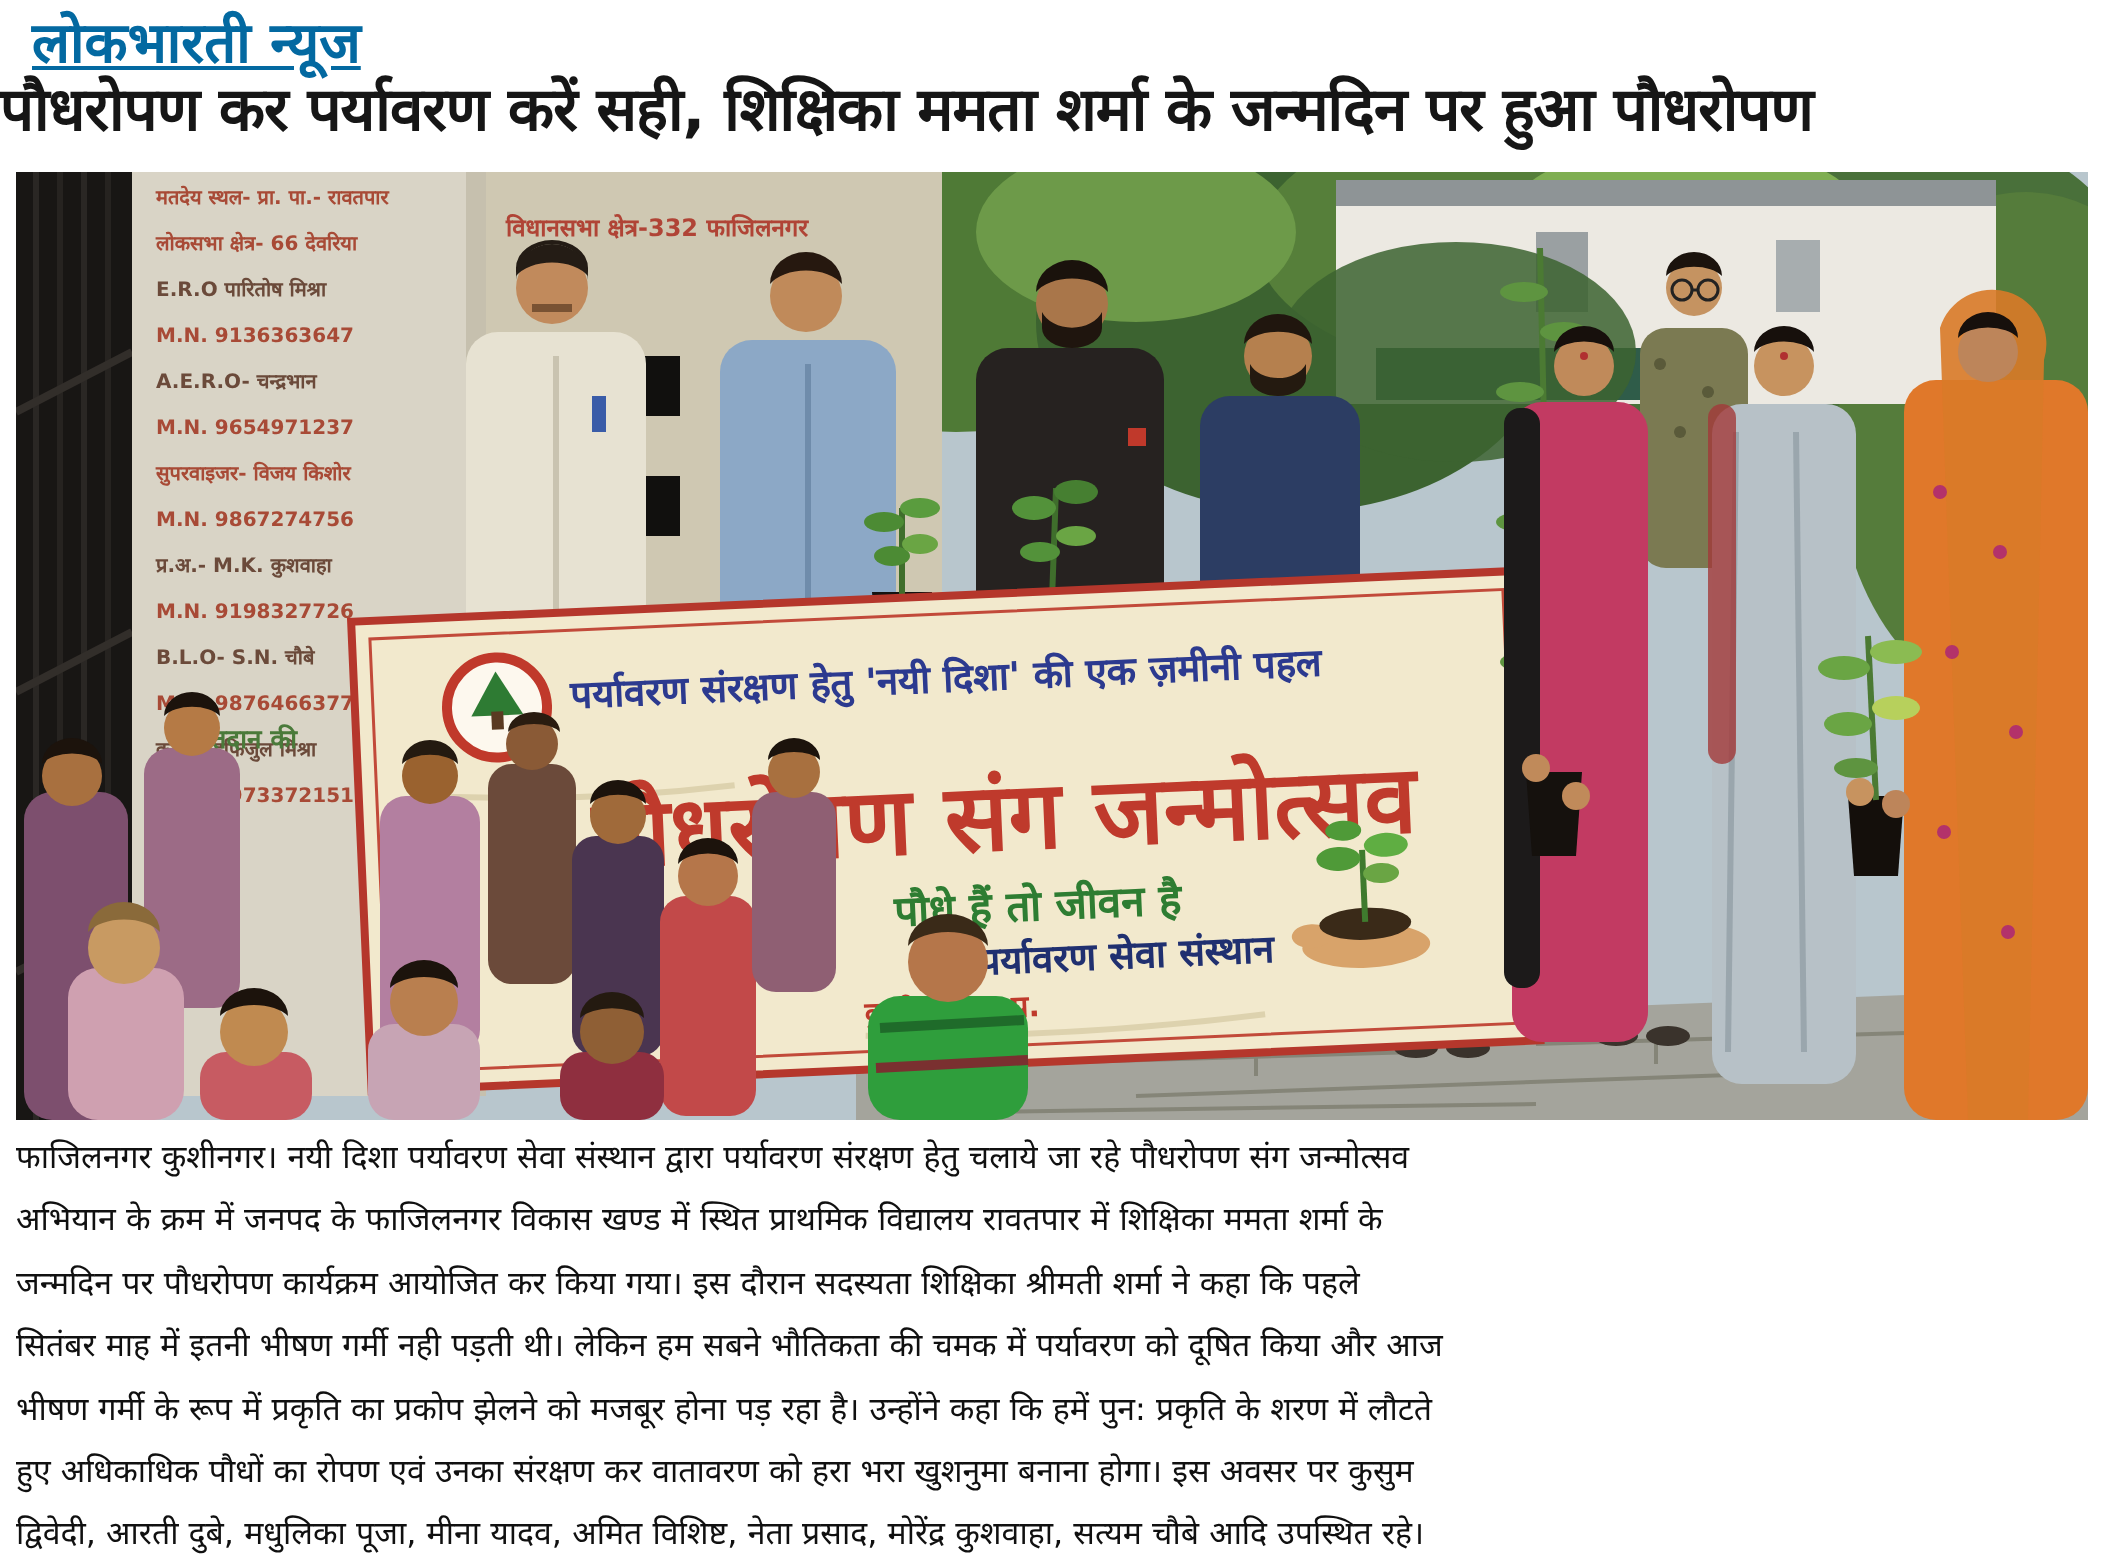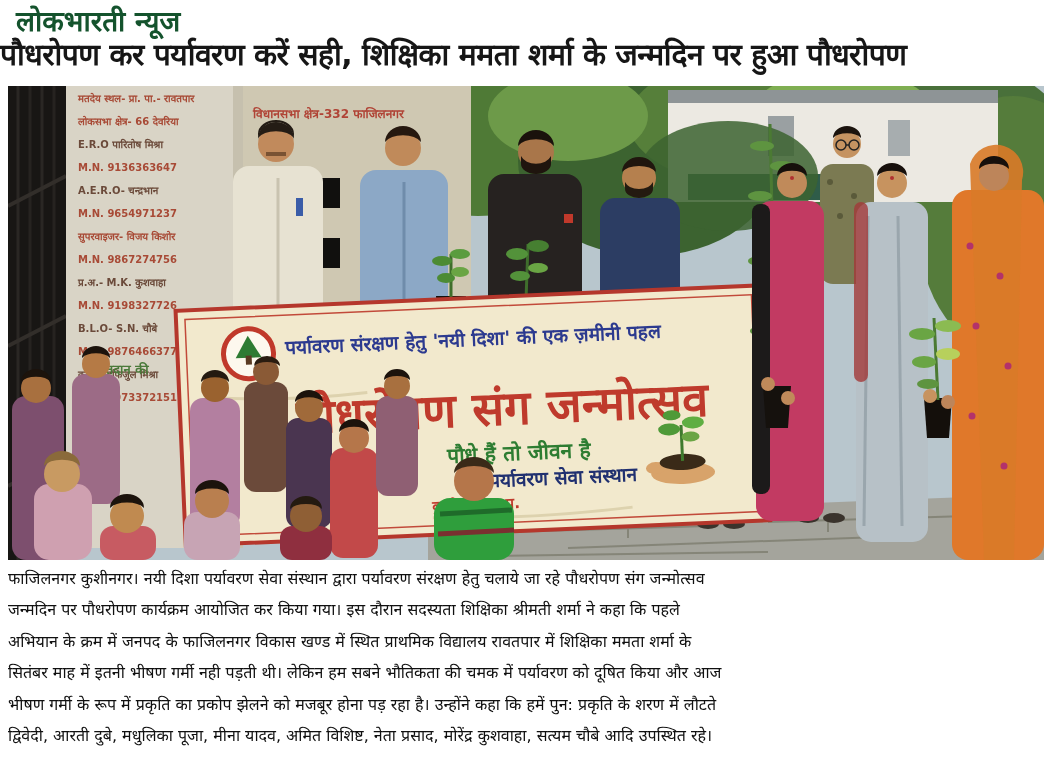--- a/index.html
+++ b/index.html
@@ -3,22 +3,22 @@
 <meta charset="utf-8">
 <style>
   html,body{margin:0;padding:0;}
   body{
     width:1051px;height:782px;position:relative;overflow:hidden;
     background:#ffffff;
     font-family:"DejaVu Sans",sans-serif;
   }
   .masthead{
     position:absolute;left:16px;top:1px;
-    font-size:28px;font-weight:700;color:#14532d;
-    letter-spacing:0px;white-space:nowrap;
+    font-size:28px;font-weight:700;color:#0369a1;
+    letter-spacing:0px;white-space:nowrap;text-decoration:underline;
   }
   .headline{
     position:absolute;left:0;top:33px;width:1040px;
     font-size:30px;font-weight:700;color:#161616;
     white-space:nowrap;letter-spacing:-0.5px;
   }
   .photo-frame{
     position:absolute;left:8px;top:86px;width:1036px;height:474px;
     background:#d946ef;overflow:hidden;
   }
@@ -364,18 +364,19 @@
         <circle cx="922" cy="310" r="7" fill="#c7935f"></circle>
             <circle cx="940" cy="316" r="7" fill="#bd855a"></circle>
       </g>
     </g>
   </g>
 </svg>
 </div>
 
 <div class="article">
   <div class="line">फाजिलनगर कुशीनगर। नयी दिशा पर्यावरण सेवा संस्थान द्वारा पर्यावरण संरक्षण हेतु चलाये जा रहे पौधरोपण संग जन्मोत्सव</div>
+  <div class="line">अभियान के क्रम में जनपद के फाजिलनगर विकास खण्ड में स्थित प्राथमिक विद्यालय रावतपार में शिक्षिका ममता शर्मा के</div>
   <div class="line">जन्मदिन पर पौधरोपण  कार्यक्रम आयोजित कर किया गया। इस दौरान सदस्यता शिक्षिका श्रीमती शर्मा ने कहा कि पहले</div>
-  <div class="line">अभियान के क्रम में जनपद के फाजिलनगर विकास खण्ड में स्थित प्राथमिक विद्यालय रावतपार में शिक्षिका ममता शर्मा के</div>
   <div class="line">सितंबर माह में इतनी भीषण गर्मी नही पड़ती थी। लेकिन हम सबने भौतिकता की चमक में पर्यावरण को दूषित किया और आज</div>
   <div class="line">भीषण गर्मी के रूप में प्रकृति का प्रकोप झेलने को मजबूर होना पड़ रहा है। उन्होंने कहा कि हमें पुन: प्रकृति के शरण में लौटते</div>
+  <div class="line">हुए अधिकाधिक पौधों का रोपण एवं उनका संरक्षण कर वातावरण को हरा भरा खुशनुमा बनाना होगा। इस अवसर पर कुसुम</div>
   <div class="line">द्विवेदी, आरती दुबे, मधुलिका पूजा, मीना यादव, अमित विशिष्ट, नेता प्रसाद, मोरेंद्र कुशवाहा, सत्यम चौबे आदि उपस्थित रहे।</div>
 </div>
 
 </body></html>

